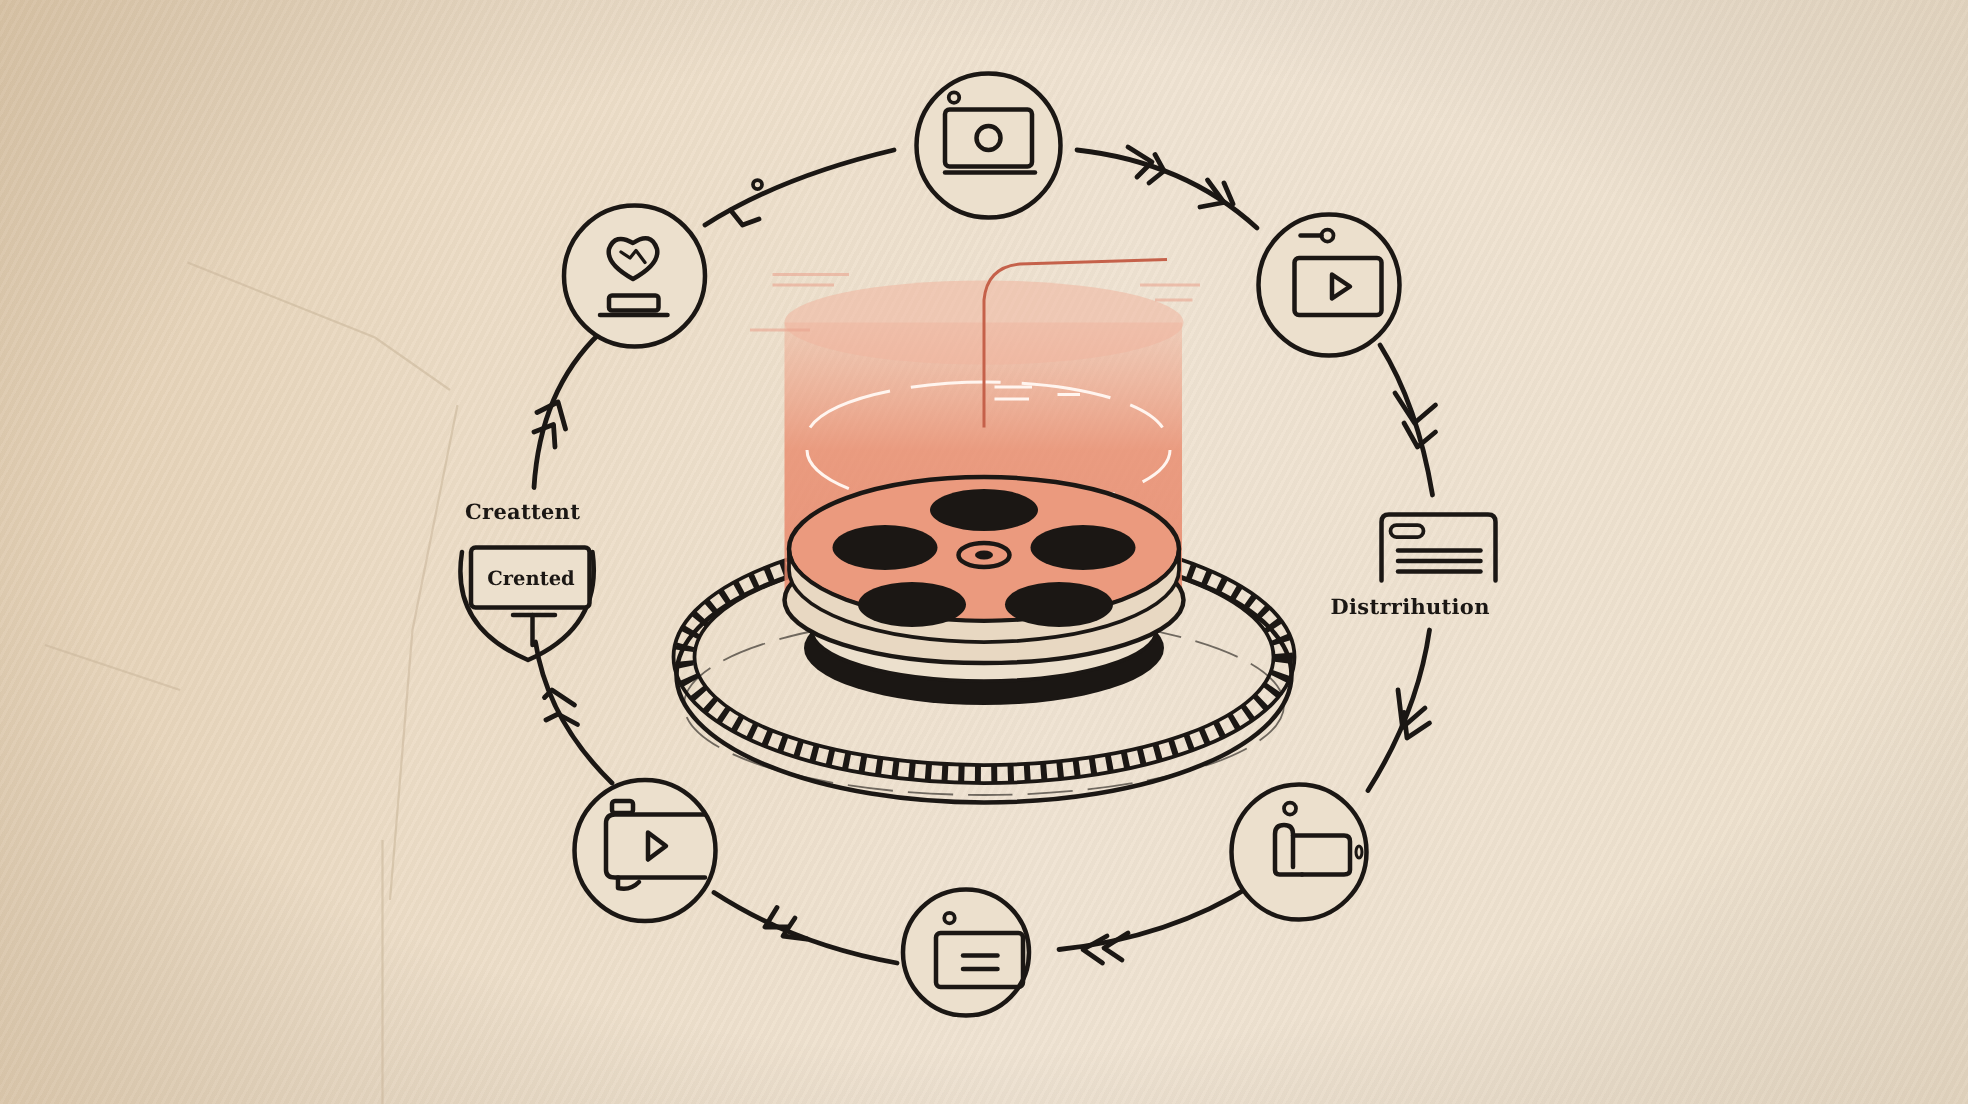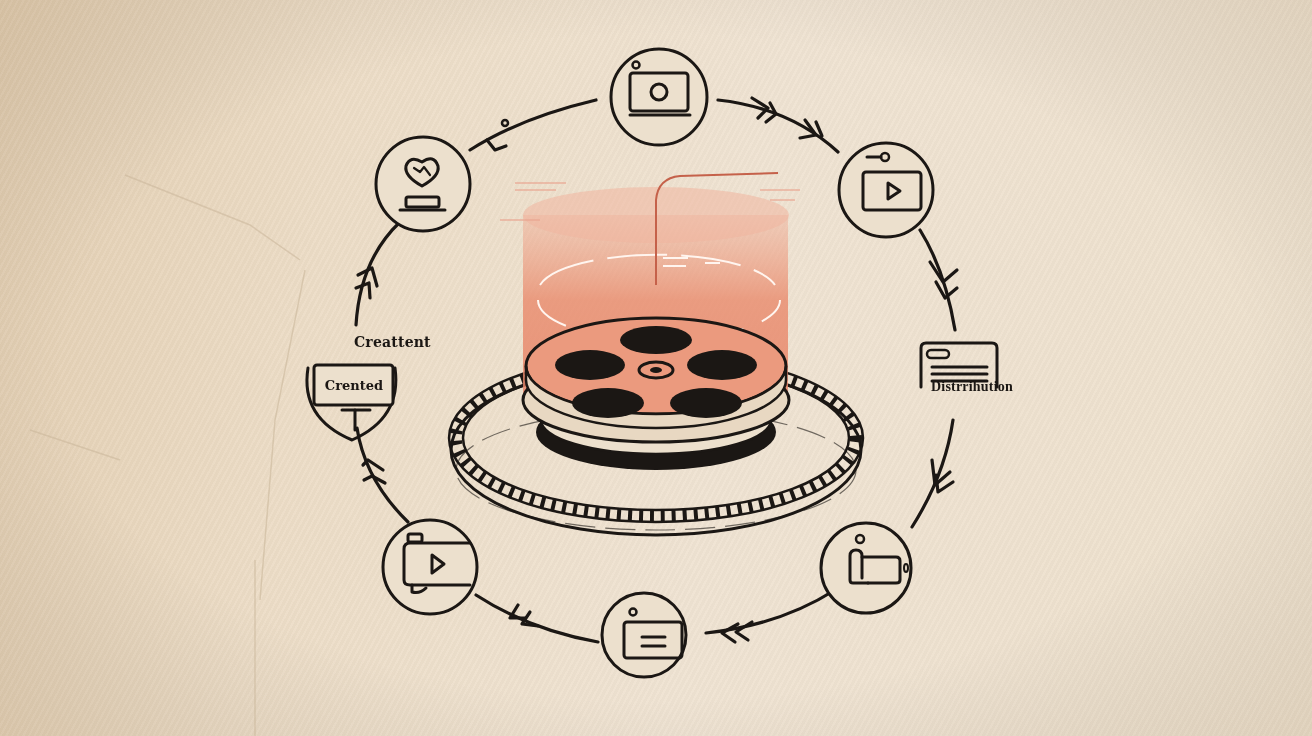--- a/index.html
+++ b/index.html
@@ -5,21 +5,21 @@
   html, body { margin: 0; padding: 0; }
   body {
     width: 1312px; height: 736px; overflow: hidden;
     background: linear-gradient(100deg, #e2cdb0 0%, #ecdcc6 25%, #efe3d2 55%, #ede0cc 100%);
     font-family: "DejaVu Serif", serif;
     position: relative;
   }
   .canvas { position: absolute; left: 0; top: 0; width: 1312px; height: 736px; }
   .label {
     position: absolute; font-family: "DejaVu Serif", serif; font-weight: bold;
-    color: #1b1714; font-size: 14px; letter-spacing: 0.2px; white-space: nowrap; margin-left: 44px;
+    color: #1b1714; font-size: 14px; letter-spacing: 0.2px; white-space: nowrap;
   }
   .texture {
     position: absolute; inset: 0;
     background: repeating-linear-gradient(118deg, rgba(255,255,255,0.05) 0px, rgba(255,255,255,0.05) 2px, rgba(0,0,0,0.015) 2px, rgba(0,0,0,0.015) 5px);
     pointer-events: none;
   }
 </style>
 </head>
 <body>
 
@@ -206,13 +206,13 @@
         <rect x="406" y="197" width="33" height="10" rx="2"></rect>
         <line x1="400" y1="210" x2="445" y2="210"></line>
       </g>
     </g>
   </g>
 
   <text x="354" y="390" text-anchor="middle" font-family="DejaVu Serif, serif" font-weight="bold" font-size="13" fill="#1b1714">Crented</text>
 </svg>
 
 <div class="label" style="left:310px; top:334px;">Creattent</div>
-<div class="label" style="left:887px; top:379px;font-family:Liberation Serif, serif;">Distrrihution</div>
+<div class="label" style="left:887px; top:397px;">Distrrihution</div>
 
 </body></html>

